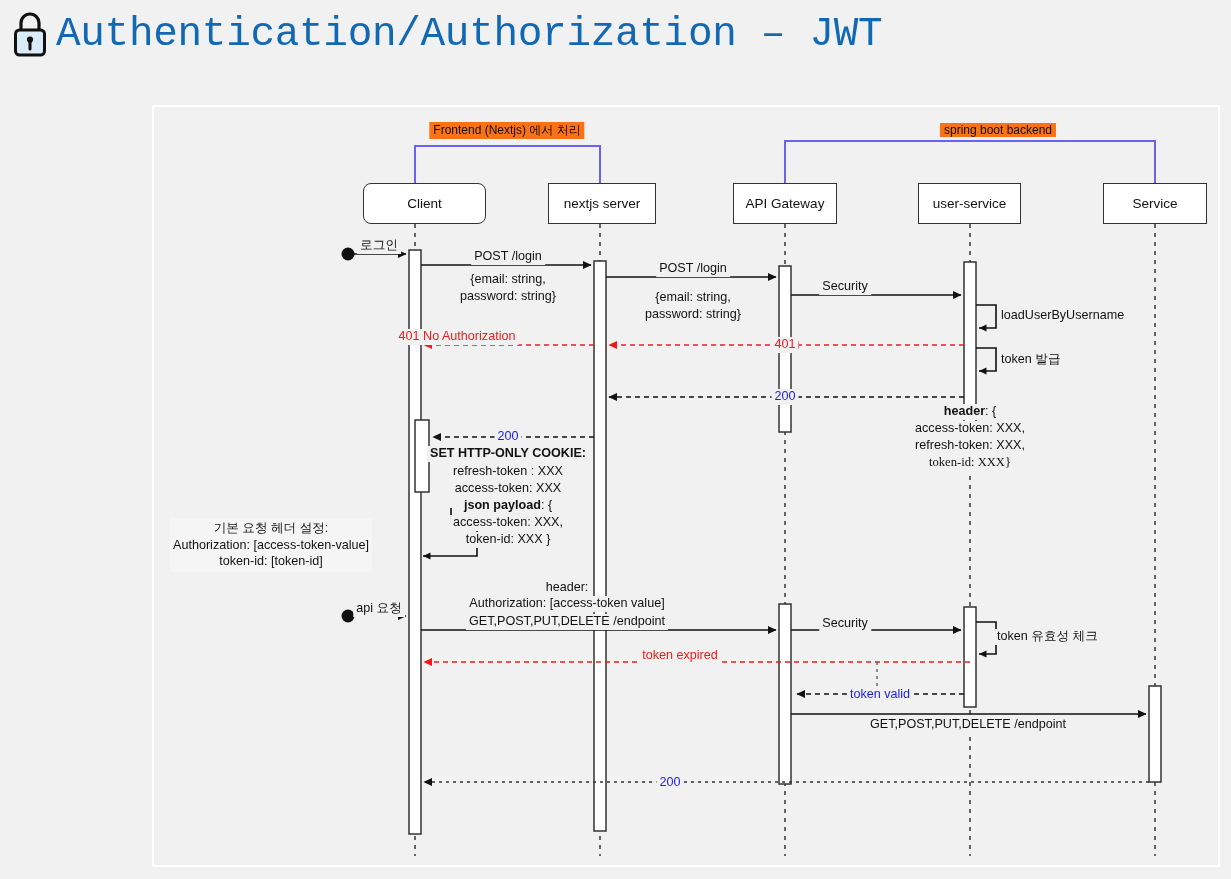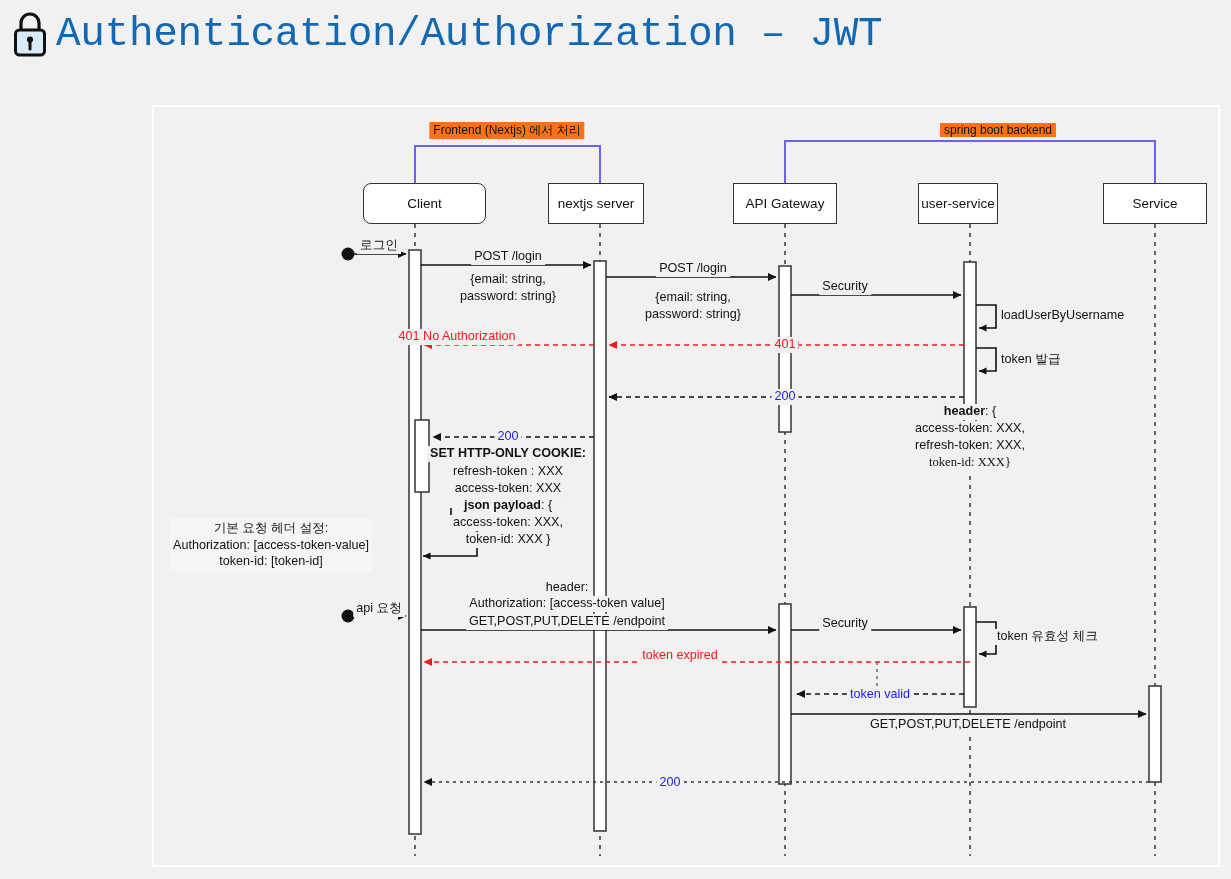--- a/index.html
+++ b/index.html
@@ -196,23 +196,23 @@
       <line x1="877" y1="662" x2="877" y2="690" stroke="#555555" stroke-width="1.3" stroke-dasharray="3,4"></line>
 
       <line x1="1149" y1="782" x2="424" y2="782" stroke="#333333" stroke-width="1.4" stroke-dasharray="3,4" marker-end="url(#ah)"></line>
     </g>
   </svg>
 
   <div class="group-label" style="left:507px; top:122px; transform:translateX(-50%);">Frontend (Nextjs) 에서 처리</div>
   <div class="group-label" style="left:998px; top:123px; transform:translateX(-50%);">spring boot backend</div>
 
   <div class="participant" style="left:363px; width:123px;border-radius:8px;">Client</div>
-  <div class="participant" style="left:548px; width:96px;">nextjs server</div>
+  <div class="participant" style="left:548px; width:108px;">nextjs server</div>
   <div class="participant" style="left:733px; width:104px;">API Gateway</div>
-  <div class="participant" style="left:918px; width:80px;text-align:right;">user-service</div>
+  <div class="participant" style="left:918px; width:103px;text-align:right;">user-service</div>
   <div class="participant" style="left:1103px; width:104px;">Service</div>
 
   <div class="msg ctr" style="left:379px; top:238px;">로그인</div>
 
   <div class="msg ctr" style="left:508px; top:249px;">POST /login</div>
   <div class="msg ctr" style="left:508px; top:272px;">{email: string,</div>
   <div class="msg ctr" style="left:508px; top:289px;">password: string}</div>
 
   <div class="msg ctr" style="left:693px; top:261px;">POST /login</div>
   <div class="msg ctr" style="left:693px; top:290px;">{email: string,</div>

